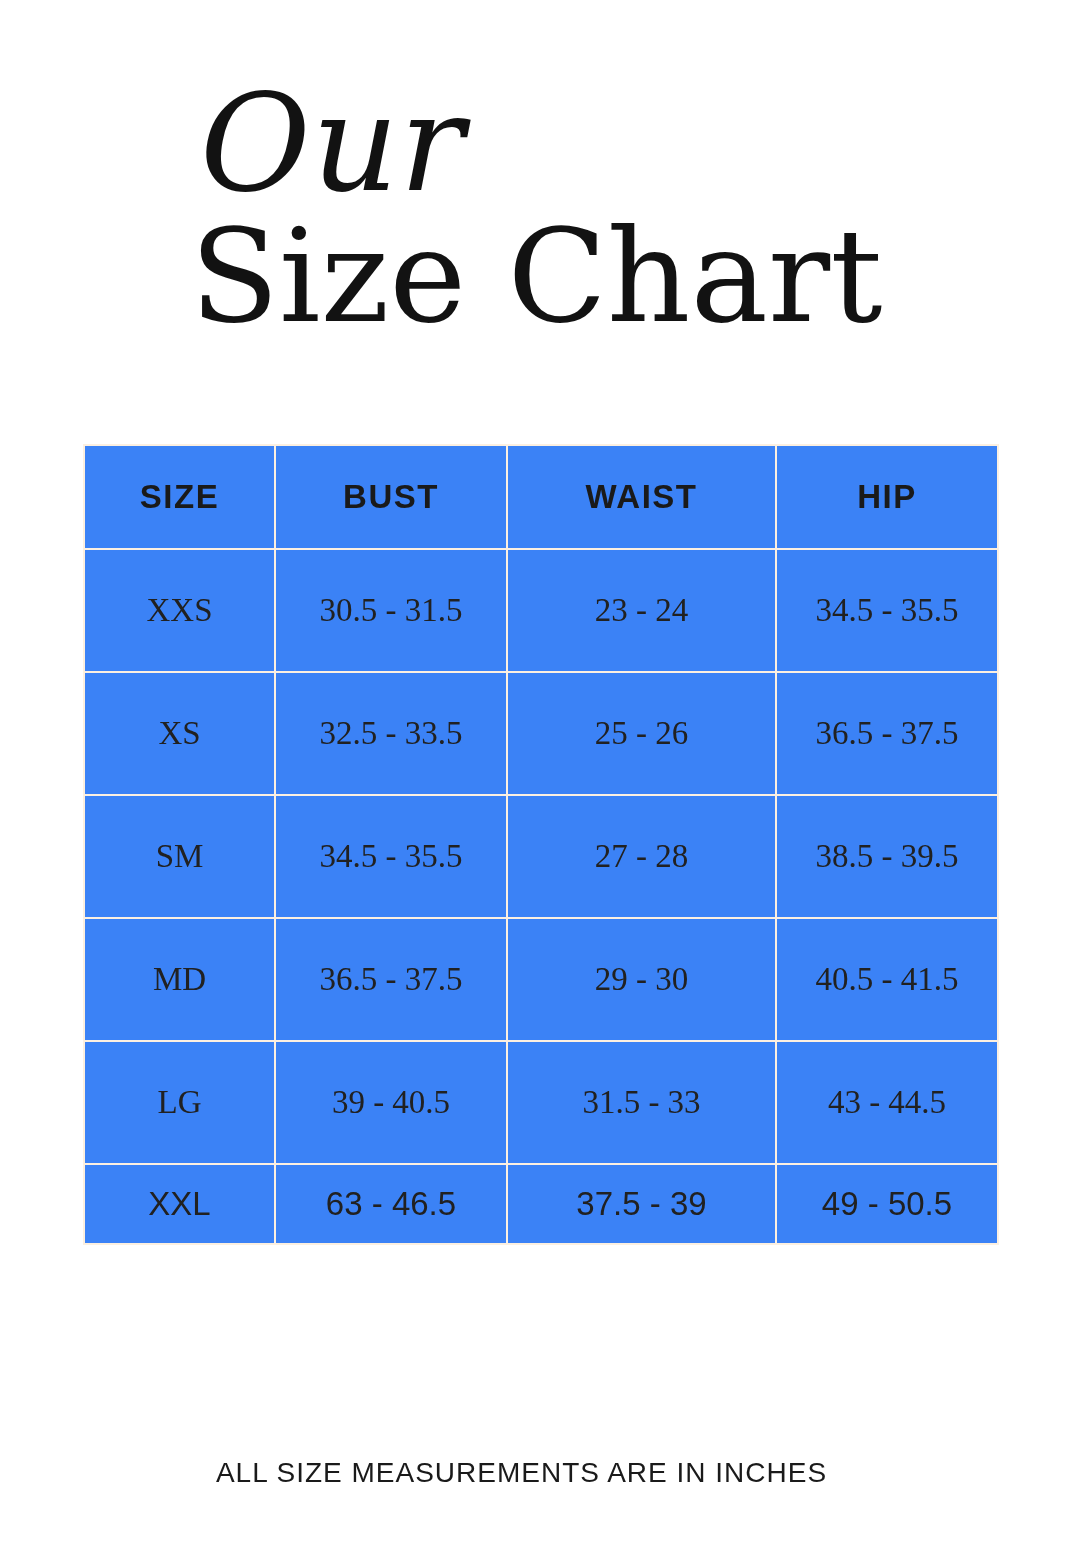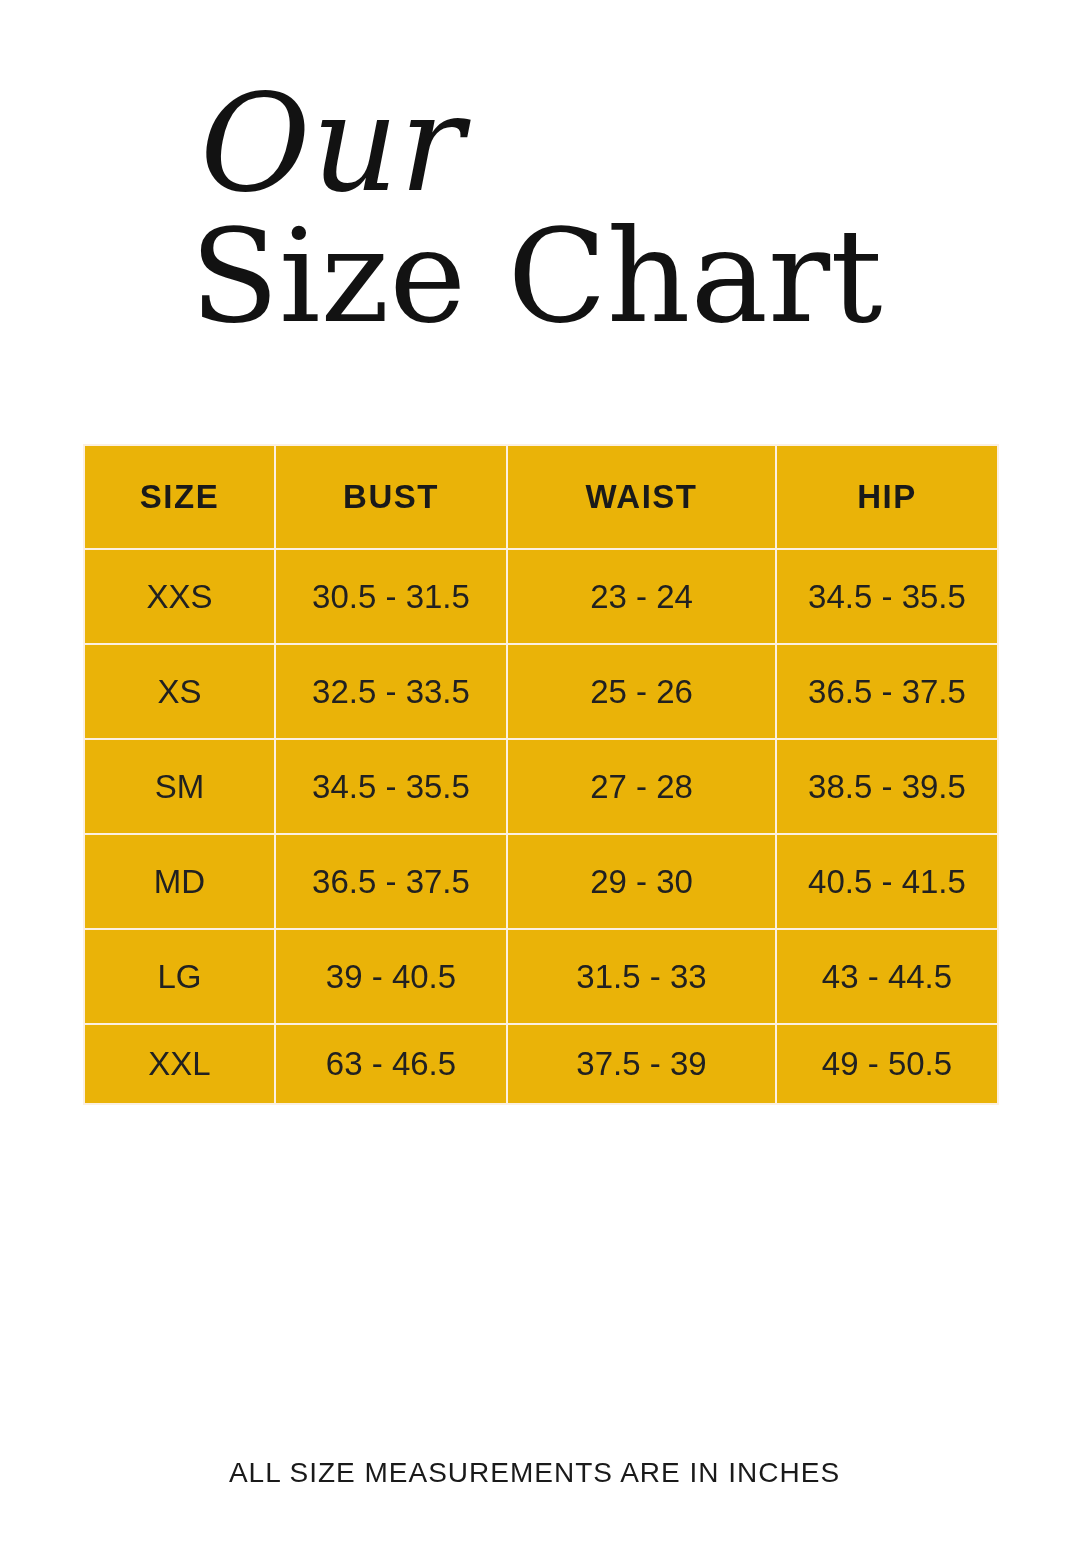--- a/index.html
+++ b/index.html
@@ -53,49 +53,48 @@
     top: 444px;
     width: 914px;
     border-collapse: collapse;
     table-layout: fixed;
   }
   .size-table th, .size-table td {
     border: 2px solid var(--table-border);
     text-align: center;
     vertical-align: middle;
     padding: 0;
-    background: #eab308;
+    background: #3b82f6;
     margin-top: 26px;
   }
   .size-table th {
     font-size: 33px;
     font-weight: 700;
     letter-spacing: 1.5px;
     color: var(--header-text);
   }
   .size-table td {
     font-size: 33px;
     font-weight: 400;
     color: var(--cell-text);
     white-space: nowrap;
   }
   tr.r-header { height: 104px; }
-  tr.r-data   { height: 95px; }
+  tr.r-data   { height: 123px; font-family: Liberation Serif, serif; }
   tr.r-last   { height: 80px; }
   .footer-note {
     position: absolute;
     left: 0;
     top: 1457px;
     width: 1043px;
     text-align: center;
     font-size: 28px;
     letter-spacing: 1px;
     color: var(--header-text);
     white-space: nowrap;
-    margin-left: 13px;
   }
 </style>
 </head>
 <body>
 
 <div class="page">
 
   <div class="title-line1">Our</div>
   <div class="title-line2">Size Chart</div>
 

